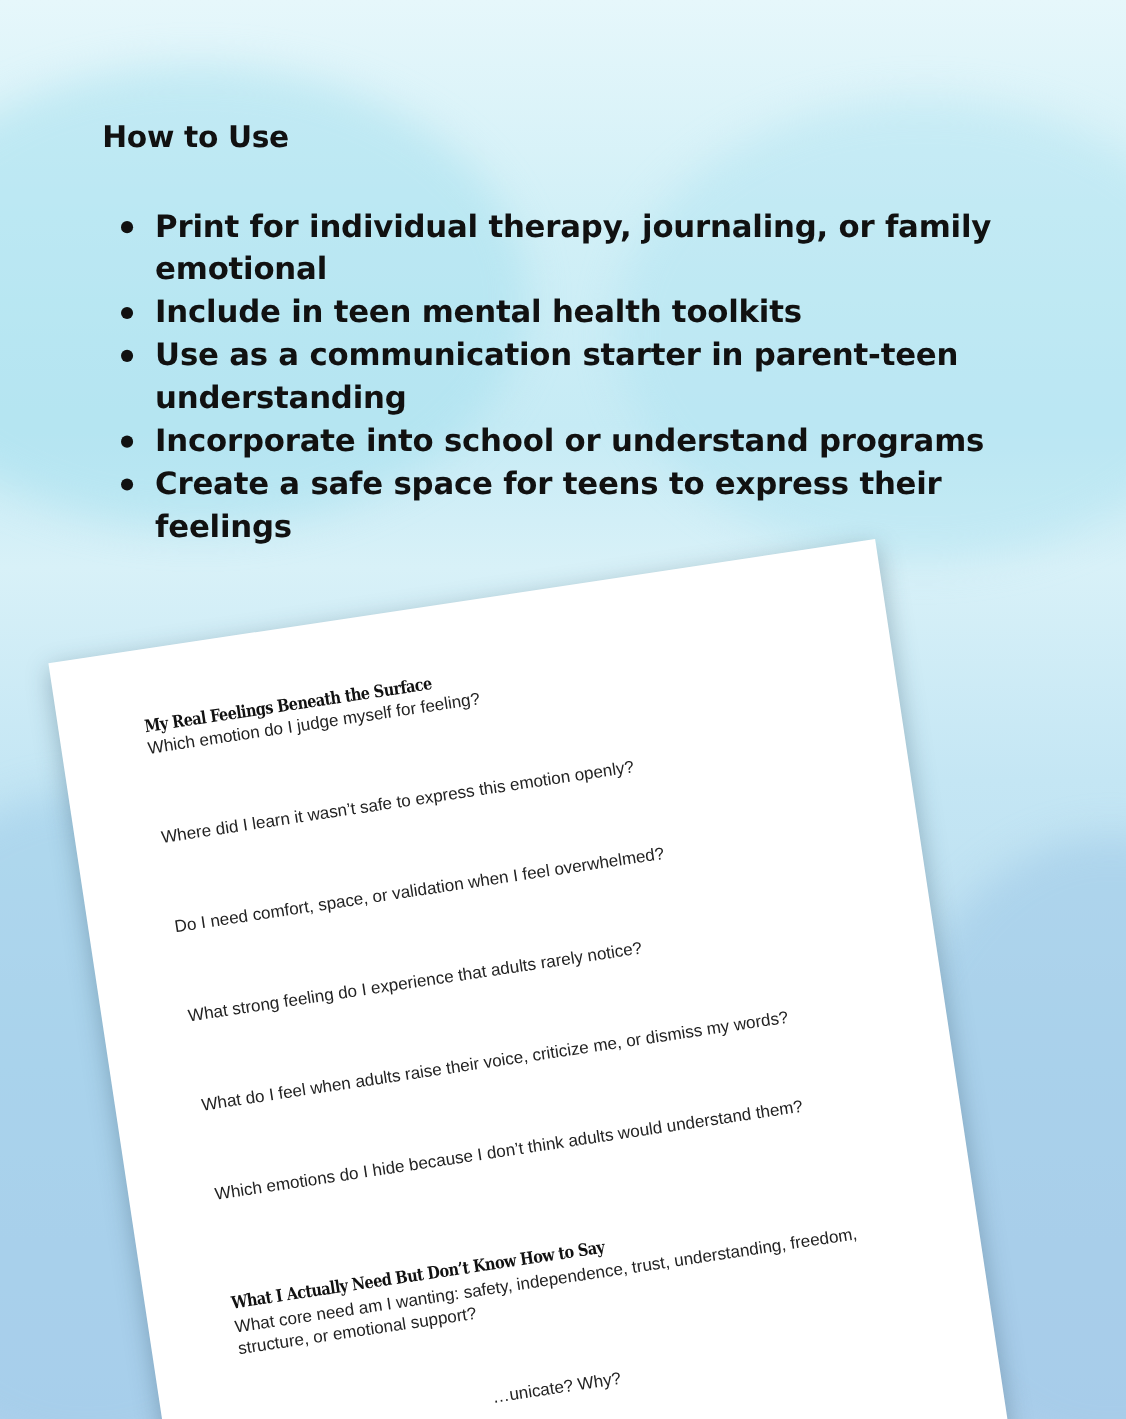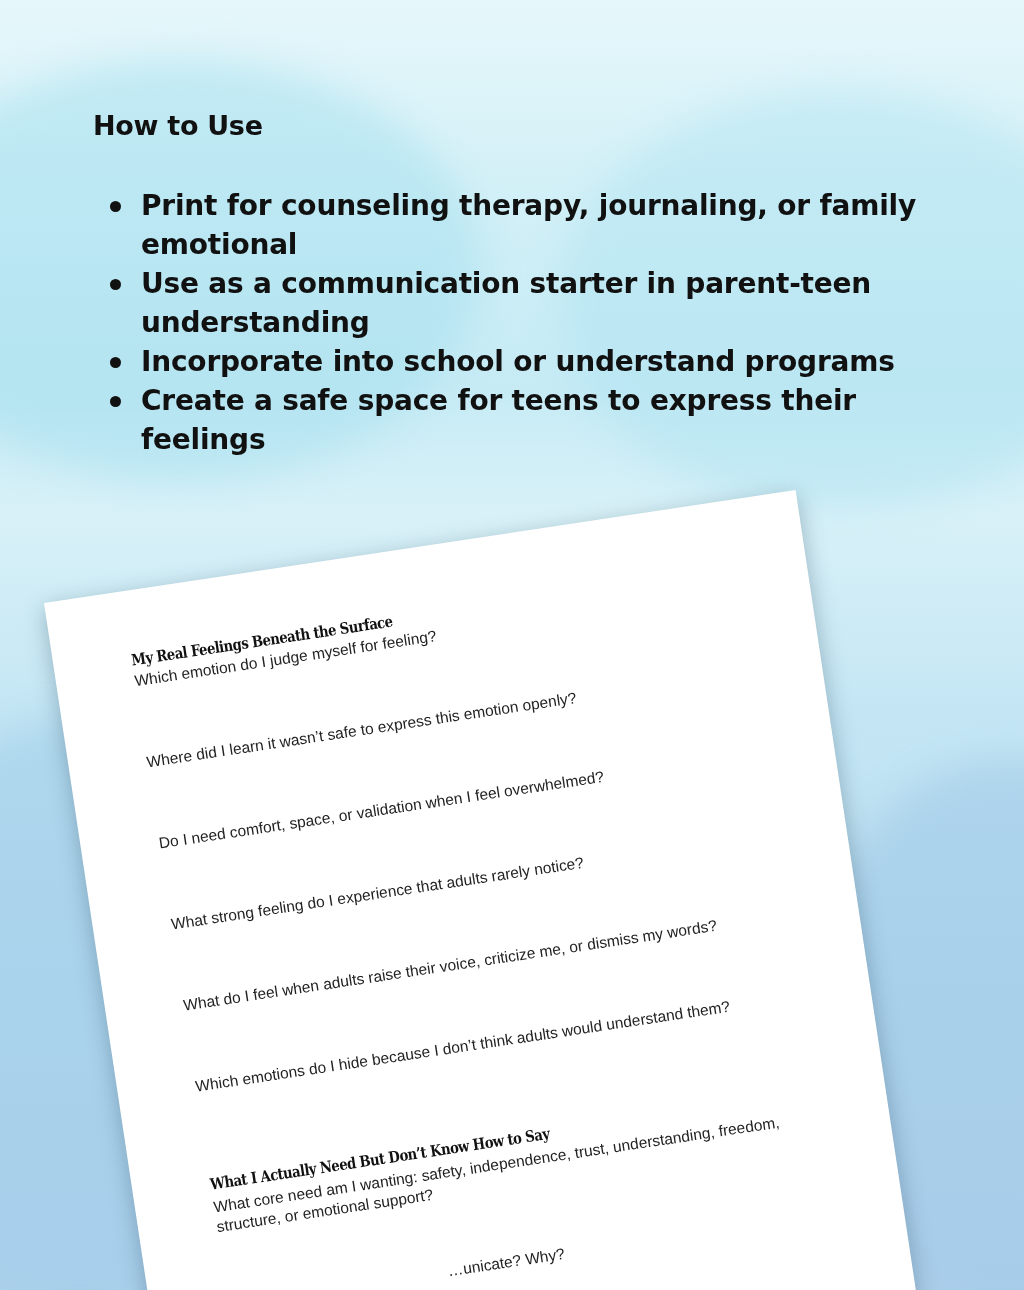--- a/index.html
+++ b/index.html
@@ -20,21 +20,22 @@
 <body>
 
 <div class="wash" style="left:-120px;top:60px;width:600px;height:420px;background:rgba(160,222,238,0.45);"></div>
 <div class="wash" style="left:560px;top:90px;width:560px;height:420px;background:rgba(170,224,240,0.4);"></div>
 <div class="wash" style="left:-160px;top:720px;width:480px;height:600px;background:rgba(150,200,230,0.45);"></div>
 <div class="wash" style="left:800px;top:760px;width:420px;height:560px;background:rgba(150,195,228,0.45);"></div>
 
 <h1 class="heading">How to Use</h1>
 
 <ul class="bullets">
-  <li><span class="dot"></span><span>Print for counseling therapy, journaling, or family</span><br><span>emotional</span></li>
+  <li><span class="dot"></span><span>Print for individual therapy, journaling, or family</span><br><span>emotional</span></li>
+  <li><span class="dot"></span><span>Include in teen mental health toolkits</span></li>
   <li><span class="dot"></span><span>Use as a communication starter in parent-teen</span><br><span>understanding</span></li>
   <li><span class="dot"></span><span>Incorporate into school or understand programs</span></li>
   <li><span class="dot"></span><span>Create a safe space for teens to express their feelings</span></li>
 </ul>
 
 <div class="sheet-wrap">
   <div class="sheet"></div>
 
   <div class="sec-title" style="left:78px;top:60px;">My Real Feelings Beneath the Surface</div>
   <div class="q" style="left:78px;top:82px;">Which emotion do I judge myself for feeling?</div>

